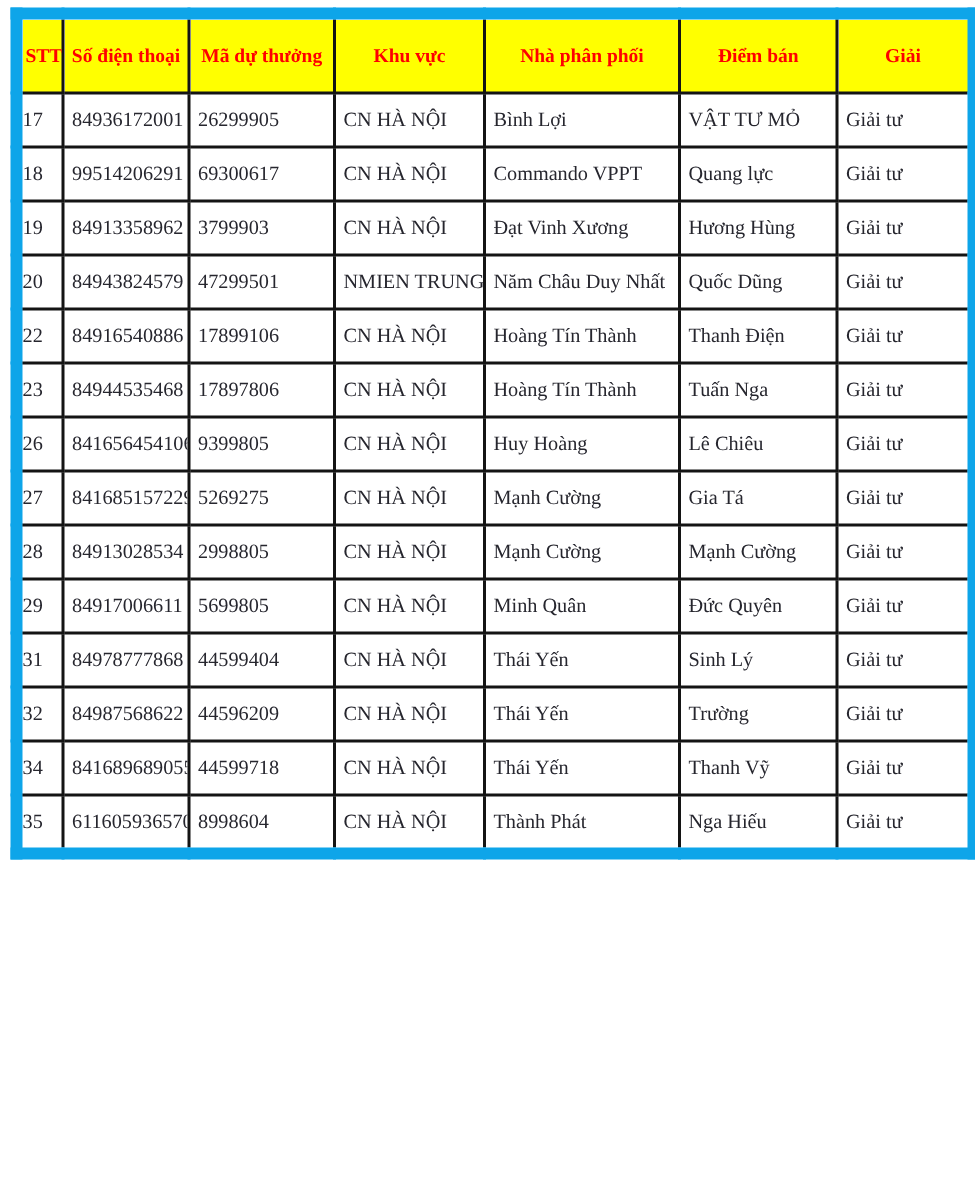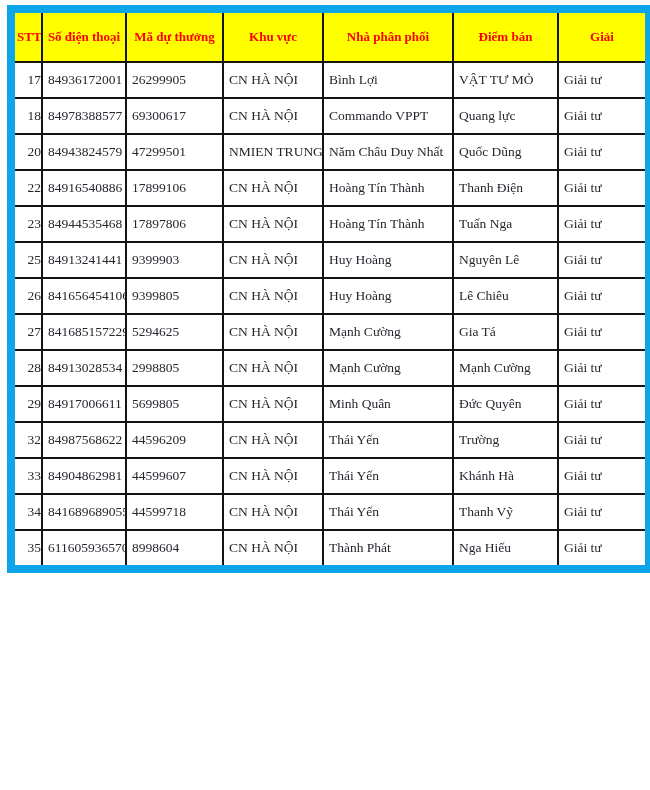--- a/index.html
+++ b/index.html
@@ -40,21 +40,21 @@
   }
   table.prize-table td {
     color: #26262e;
     font-size: 13.5px;
     height: 34px;
     text-align: left;
     padding: 0 3px 0 5px;
     font-weight: normal;
   }
   table.prize-table td.stt {
-    text-align: right;
+    text-align: left;
     padding: 0;
   }
 </style>
 </head>
 <body>
 
 <div class="page">
   <table class="prize-table">
     <colgroup>
       <col style="width:31px">
@@ -81,25 +81,34 @@
           <td class="stt">17</td>
           <td>84936172001</td>
           <td>26299905</td>
           <td>CN HÀ NỘI</td>
           <td>Bình Lợi</td>
           <td>VẬT TƯ MỎ</td>
           <td>Giải tư</td>
         </tr>
         <tr>
           <td class="stt">18</td>
-          <td>84978388577</td>
+          <td>99514206291</td>
           <td>69300617</td>
           <td>CN HÀ NỘI</td>
           <td>Commando VPPT</td>
           <td>Quang lực</td>
+          <td>Giải tư</td>
+        </tr>
+        <tr>
+          <td class="stt">19</td>
+          <td>84913358962</td>
+          <td>3799903</td>
+          <td>CN HÀ NỘI</td>
+          <td>Đạt Vinh Xương</td>
+          <td>Hương Hùng</td>
           <td>Giải tư</td>
         </tr>
         <tr>
           <td class="stt">20</td>
           <td>84943824579</td>
           <td>47299501</td>
           <td>NMIEN TRUNG</td>
           <td>Năm Châu Duy Nhất</td>
           <td>Quốc Dũng</td>
           <td>Giải tư</td>
@@ -116,41 +125,32 @@
         <tr>
           <td class="stt">23</td>
           <td>84944535468</td>
           <td>17897806</td>
           <td>CN HÀ NỘI</td>
           <td>Hoàng Tín Thành</td>
           <td>Tuấn Nga</td>
           <td>Giải tư</td>
         </tr>
         <tr>
-          <td class="stt">25</td>
-          <td>84913241441</td>
-          <td>9399903</td>
-          <td>CN HÀ NỘI</td>
-          <td>Huy Hoàng</td>
-          <td>Nguyên Lê</td>
-          <td>Giải tư</td>
-        </tr>
-        <tr>
           <td class="stt">26</td>
           <td>841656454106</td>
           <td>9399805</td>
           <td>CN HÀ NỘI</td>
           <td>Huy Hoàng</td>
           <td>Lê Chiêu</td>
           <td>Giải tư</td>
         </tr>
         <tr>
           <td class="stt">27</td>
           <td>841685157229</td>
-          <td>5294625</td>
+          <td>5269275</td>
           <td>CN HÀ NỘI</td>
           <td>Mạnh Cường</td>
           <td>Gia Tá</td>
           <td>Giải tư</td>
         </tr>
         <tr>
           <td class="stt">28</td>
           <td>84913028534</td>
           <td>2998805</td>
           <td>CN HÀ NỘI</td>
@@ -161,35 +161,35 @@
         <tr>
           <td class="stt">29</td>
           <td>84917006611</td>
           <td>5699805</td>
           <td>CN HÀ NỘI</td>
           <td>Minh Quân</td>
           <td>Đức Quyên</td>
           <td>Giải tư</td>
         </tr>
         <tr>
+          <td class="stt">31</td>
+          <td>84978777868</td>
+          <td>44599404</td>
+          <td>CN HÀ NỘI</td>
+          <td>Thái Yến</td>
+          <td>Sinh Lý</td>
+          <td>Giải tư</td>
+        </tr>
+        <tr>
           <td class="stt">32</td>
           <td>84987568622</td>
           <td>44596209</td>
           <td>CN HÀ NỘI</td>
           <td>Thái Yến</td>
           <td>Trường</td>
-          <td>Giải tư</td>
-        </tr>
-        <tr>
-          <td class="stt">33</td>
-          <td>84904862981</td>
-          <td>44599607</td>
-          <td>CN HÀ NỘI</td>
-          <td>Thái Yến</td>
-          <td>Khánh Hà</td>
           <td>Giải tư</td>
         </tr>
         <tr>
           <td class="stt">34</td>
           <td>841689689055</td>
           <td>44599718</td>
           <td>CN HÀ NỘI</td>
           <td>Thái Yến</td>
           <td>Thanh Vỹ</td>
           <td>Giải tư</td>

